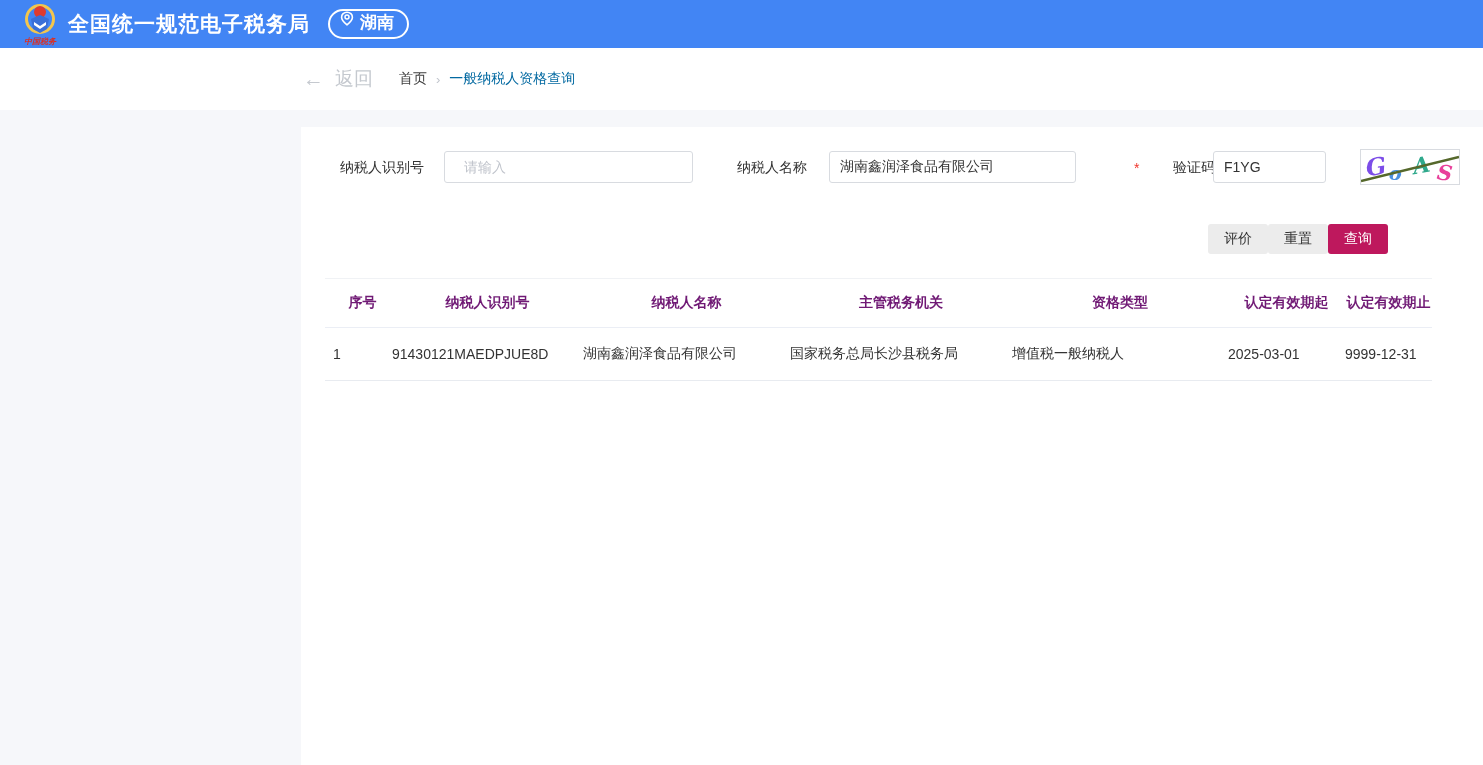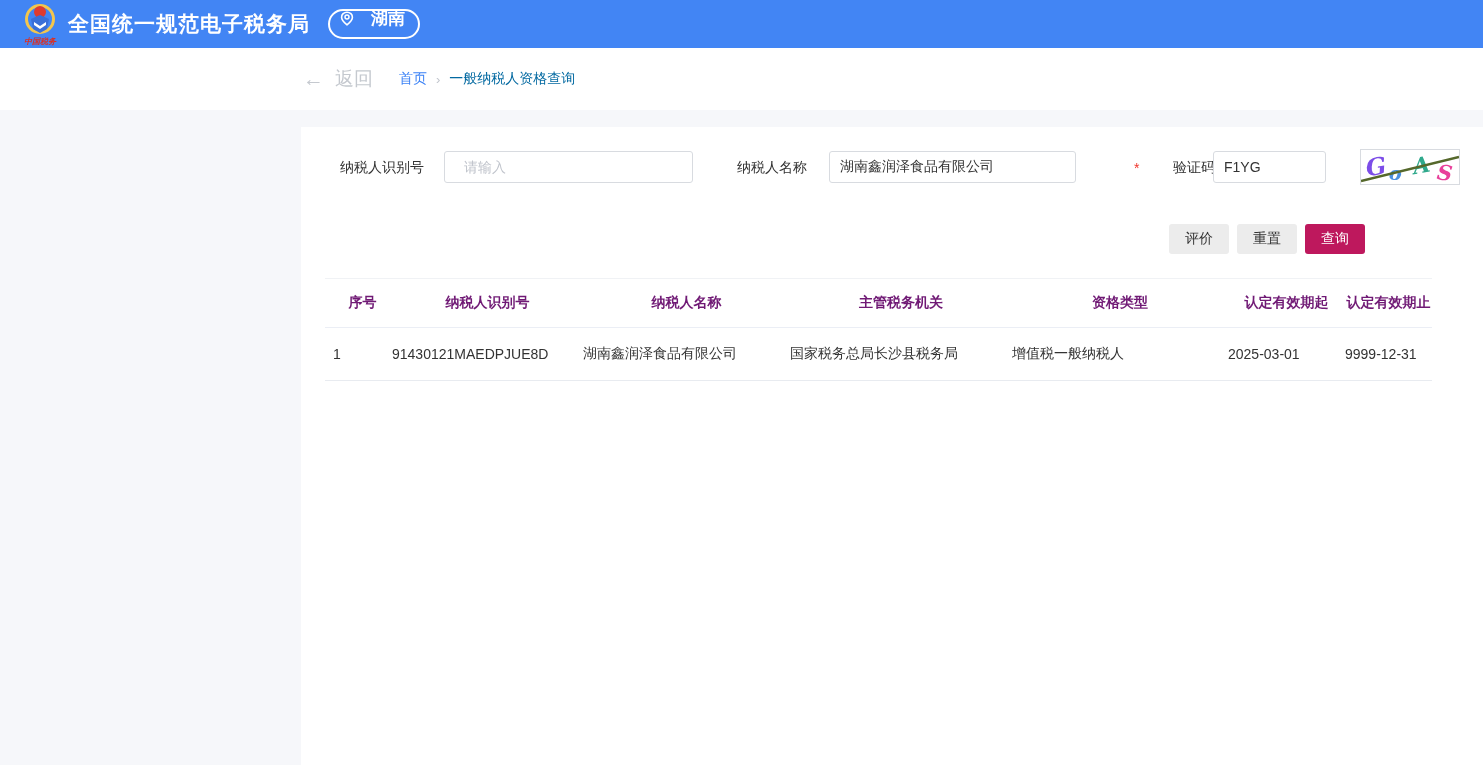--- a/index.html
+++ b/index.html
@@ -2,28 +2,28 @@
 <html><head>
 <meta charset="utf-8">
 <style>
   * { margin:0; padding:0; box-sizing:border-box; }
   html,body { width:1483px; height:765px; font-family:"Liberation Sans","DejaVu Sans",sans-serif; background:#fff; position:relative; overflow:hidden; }
 
   
   .app-header { position:absolute; top:0; left:0; width:1483px; height:48px; background:#4285F4; display:flex; align-items:center; }
   .logo-wrap { margin-left:20px; width:40px; height:44px; flex:0 0 auto; }
   .app-title { color:#fff; font-size:21px; font-weight:600; margin-left:8px; letter-spacing:1px; }
-  .region-badge { margin-left:18px; height:30px; border:2px solid #fff; border-radius:16px; display:flex; align-items:center; padding:0 13px 12px 10px; color:#fff; font-size:17px; font-weight:700; gap:17px; cursor:pointer; }
+  .region-badge { margin-left:18px; height:30px; border:2px solid #fff; border-radius:16px; display:flex; padding:0 13px 12px 10px; color:#fff; font-size:17px; font-weight:700; gap:6px; cursor:pointer; }
 
   
   .crumb-bar { position:absolute; top:48px; left:0; width:1483px; height:62px; background:#fff; display:flex; align-items:center; }
   .back-group { display:flex; align-items:center; margin-left:303px; color:#C5C9CF; font-size:19px; cursor:pointer; }
   .back-arrow { font-size:21px; margin-right:11px; }
   .crumbs { display:flex; align-items:center; margin-left:26px; font-size:14px; }
-  .crumb-home { color:#3b82f6; cursor:pointer; text-decoration:none;font-family:Liberation Mono, monospace; }
+  .crumb-home { color:#404040; cursor:pointer; text-decoration:none;font-family:Liberation Mono, monospace; }
   .crumb-sep { color:#C0C4CC; margin:0 9px; font-size:13px; }
   .crumb-current { color:#0369a1; }
 
   
   .page-bg { position:absolute; top:110px; left:0; width:1483px; height:655px; background:#F6F7FA; }
 
   
   .card { position:absolute; top:127px; left:301px; width:1182px; height:638px; background:#fff; }
 
   
@@ -33,21 +33,21 @@
   #lbl-cap  { left:872px; }
   .req-star { position:absolute; top:24px; left:833px; height:32px; line-height:34px; color:#F0342B; font-size:14px; }
   .f-input { position:absolute; top:24px; height:32px; border:1px solid #D8DBE0; border-radius:3px; font-size:14px; color:#333; padding:0 10px; outline:none; font-family:"Liberation Sans","DejaVu Sans",sans-serif; }
   .f-input::placeholder { color:#C0C4CC; }
   #inp-id   { left:143px; width:249px;padding-left:19px; }
   #inp-name { left:528px; width:247px; }
   #inp-cap  { left:912px; width:113px; }
   .captcha-box { position:absolute; top:22px; left:1059px; width:100px; height:36px; border:1px solid #D8DBE0; background:#fff; cursor:pointer; }
 
   
-  .btn-row { position:absolute; top:97px; left:868px; display:flex; gap:8px; }
+  .btn-row { position:absolute; top:97px; left:907px; display:flex; }
   .btn { width:60px; height:30px; font-size:14px; border:none; border-radius:3px; cursor:pointer; font-family:"Liberation Sans","DejaVu Sans",sans-serif; }
   .btn-plain { background:#ECECEC; color:#333; }
   .btn-primary { background:#be185d; color:#fff; }
 
   
   .tbl { position:absolute; top:151px; left:24px; width:1107px; border-collapse:collapse; table-layout:fixed; }
   .tbl th { font-size:14px; font-weight:700; color:#701a75; text-align:center; height:49px; border-top:1px solid #F0F2F5; border-bottom:1px solid #EBEEF5; padding:0; }
   .tbl td { font-size:14px; color:#333; text-align:left; height:53px; border-bottom:1px solid #E8EBF0; padding:0; }
   .tbl th:first-child, .tbl td:first-child { padding-left:8px; }
 </style>

